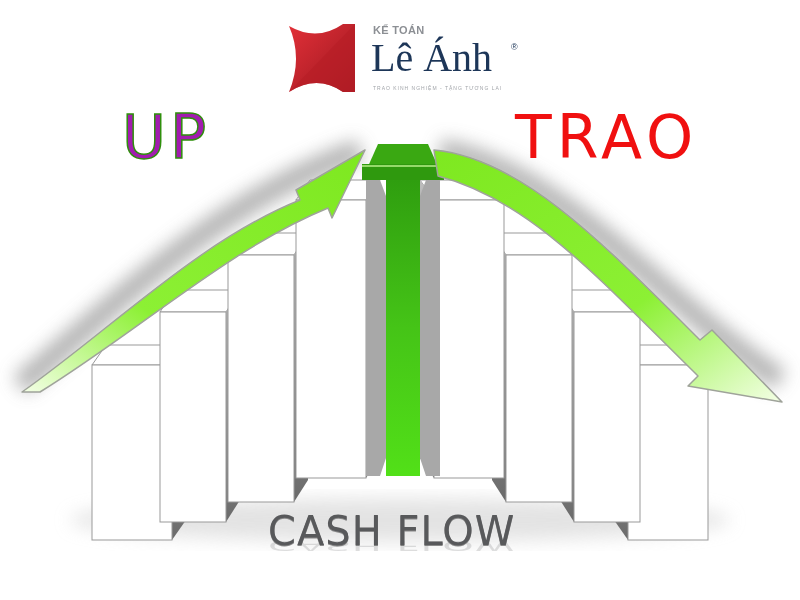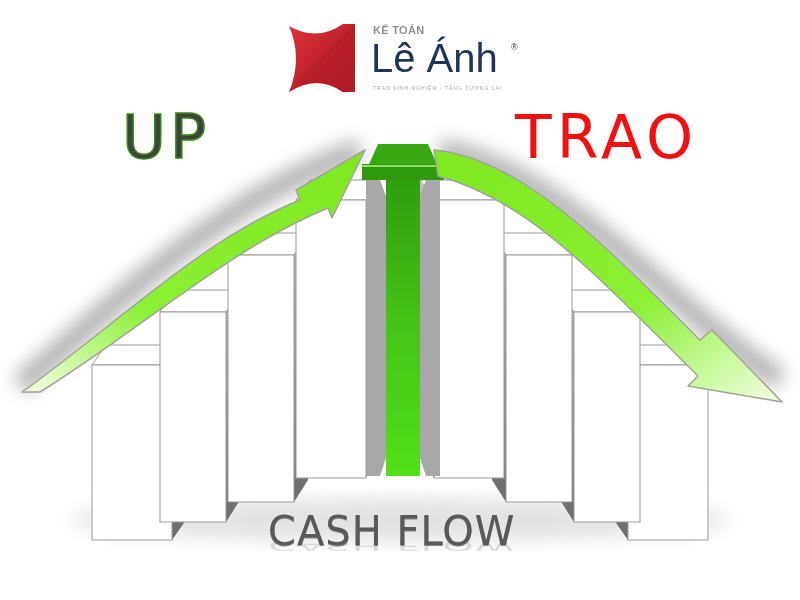--- a/index.html
+++ b/index.html
@@ -1,24 +1,24 @@
 <!DOCTYPE html>
 <html><head>
   <meta charset="utf-8">
   <style>
     html, body { margin: 0; padding: 0; background: #ffffff; }
     body { width: 800px; height: 600px; position: relative; overflow: hidden; font-family: "DejaVu Sans", sans-serif; }
     .stage { position: absolute; left: 0; top: 0; width: 800px; height: 474px; }
     .logo { position: absolute; left: 287px; top: 22px; width: 230px; height: 80px; }
     .logo-mark { position: absolute; left: 0; top: 0; width: 70px; height: 72px; }
     .logo-kicker { position: absolute; left: 86px; top: 2px; font-family: "Liberation Sans", sans-serif; font-weight: bold; font-size: 11px; color: #8c8f94; letter-spacing: 0.3px; }
-    .logo-name { position: absolute; left: 84px; top: 14px; font-family: Liberation Sans, sans-serif; font-size: 40px; color: #1d3658; line-height: 44px; white-space: nowrap; }
+    .logo-name { position: absolute; left: 84px; top: 14px; font-family: Liberation Serif, serif; font-size: 40px; color: #1d3658; line-height: 44px; white-space: nowrap; }
     .logo-reg { position: absolute; left: 224px; top: 20px; font-family: "Liberation Sans", sans-serif; font-size: 9px; color: #1d3658; }
     .logo-tagline { position: absolute; left: 86px; top: 63px; font-family: "Liberation Sans", sans-serif; font-size: 5px; letter-spacing: 1px; color: #a2a5aa; white-space: nowrap; }
-    .word-up { position: absolute; left: 122px; top: 104px; font-family: "DejaVu Sans", sans-serif; font-size: 60px; font-weight: normal; letter-spacing: 4px; line-height: 66px; color: #404040; -webkit-text-stroke: 1.5px #2f8f0c; }
+    .word-up { position: absolute; left: 122px; top: 104px; font-family: "DejaVu Sans", sans-serif; font-size: 60px; font-weight: normal; letter-spacing: 4px; line-height: 66px; color: #a21caf; -webkit-text-stroke: 1.5px #2f8f0c; }
     .word-down { position: absolute; left: 515px; top: 104px; font-family: "DejaVu Sans", sans-serif; font-size: 60px; letter-spacing: 5px; line-height: 66px; color: #f01010; }
     .cash-flow { position: absolute; left: 268px; top: 508px; font-family: "DejaVu Sans", sans-serif; font-size: 40px; letter-spacing: 1px; color: #58595b; line-height: 46px; text-shadow: 0 1px 0 #8a8a8a; white-space: nowrap; }
     .cash-flow-reflect { position: absolute; left: 268px; top: 554px; font-family: "DejaVu Sans", sans-serif; font-size: 40px; letter-spacing: 1px; color: #58595b; line-height: 46px; transform: scaleY(-0.35); transform-origin: top; opacity: 0.18; white-space: nowrap; }
   </style>
 </head>
 <body>
 
 <div class="stage">
 
   <svg width="800" height="600" viewBox="0 0 800 600" style="position:absolute;left:0;top:0">

